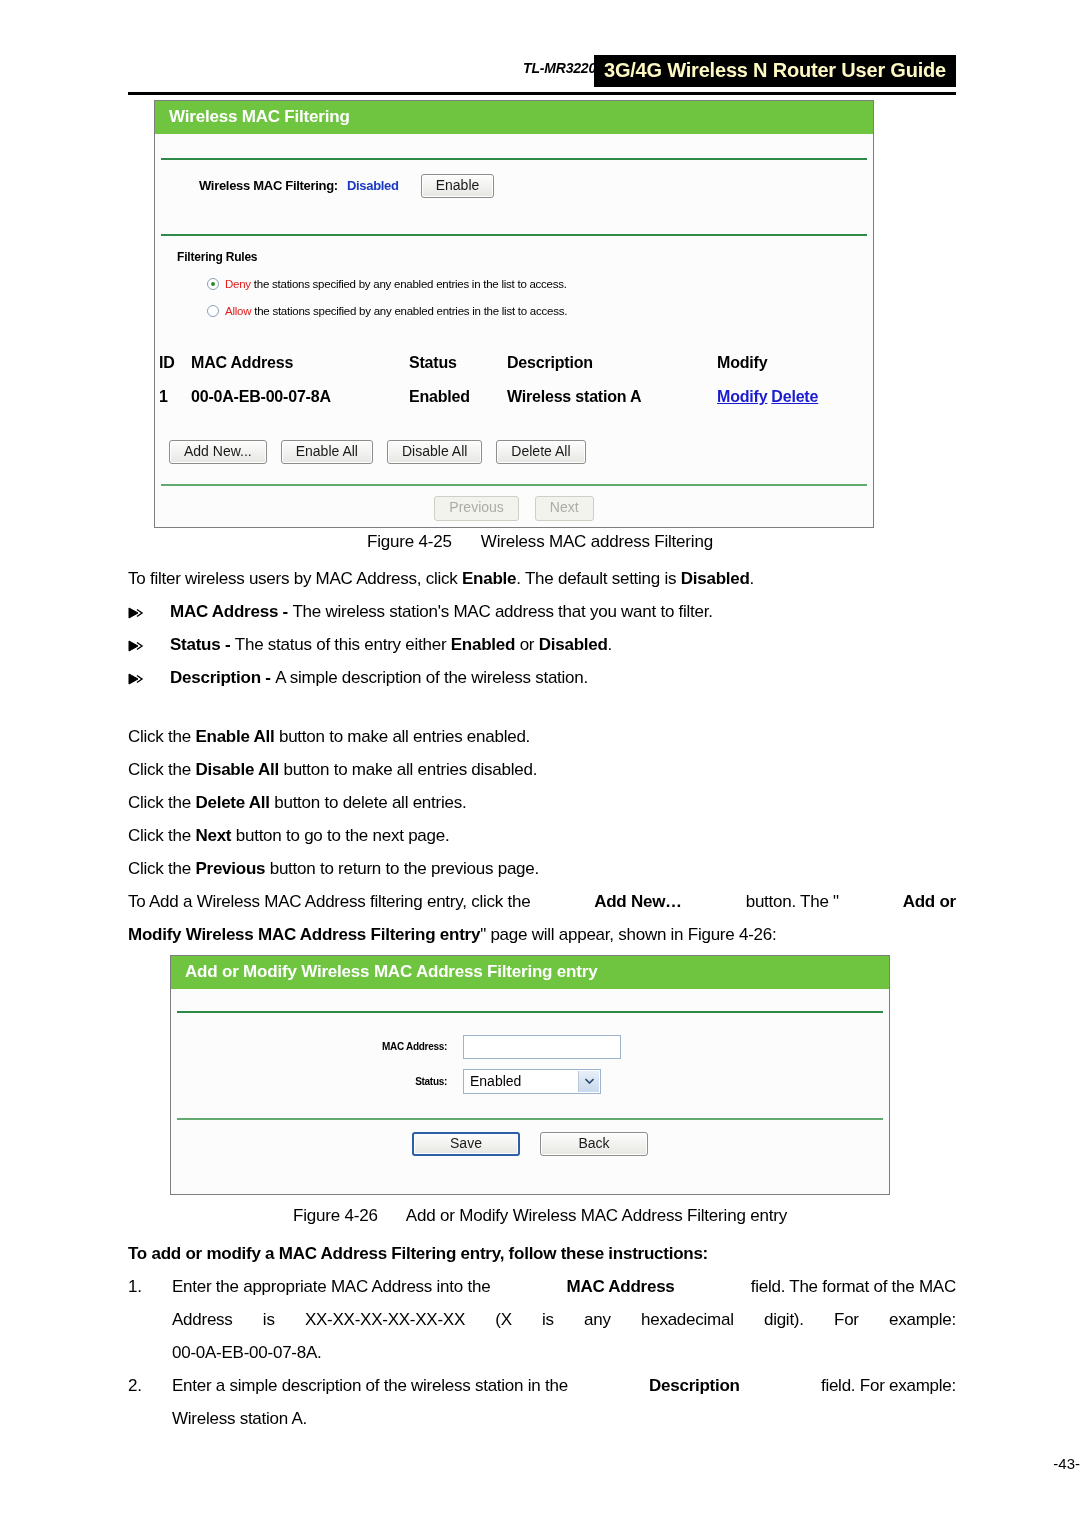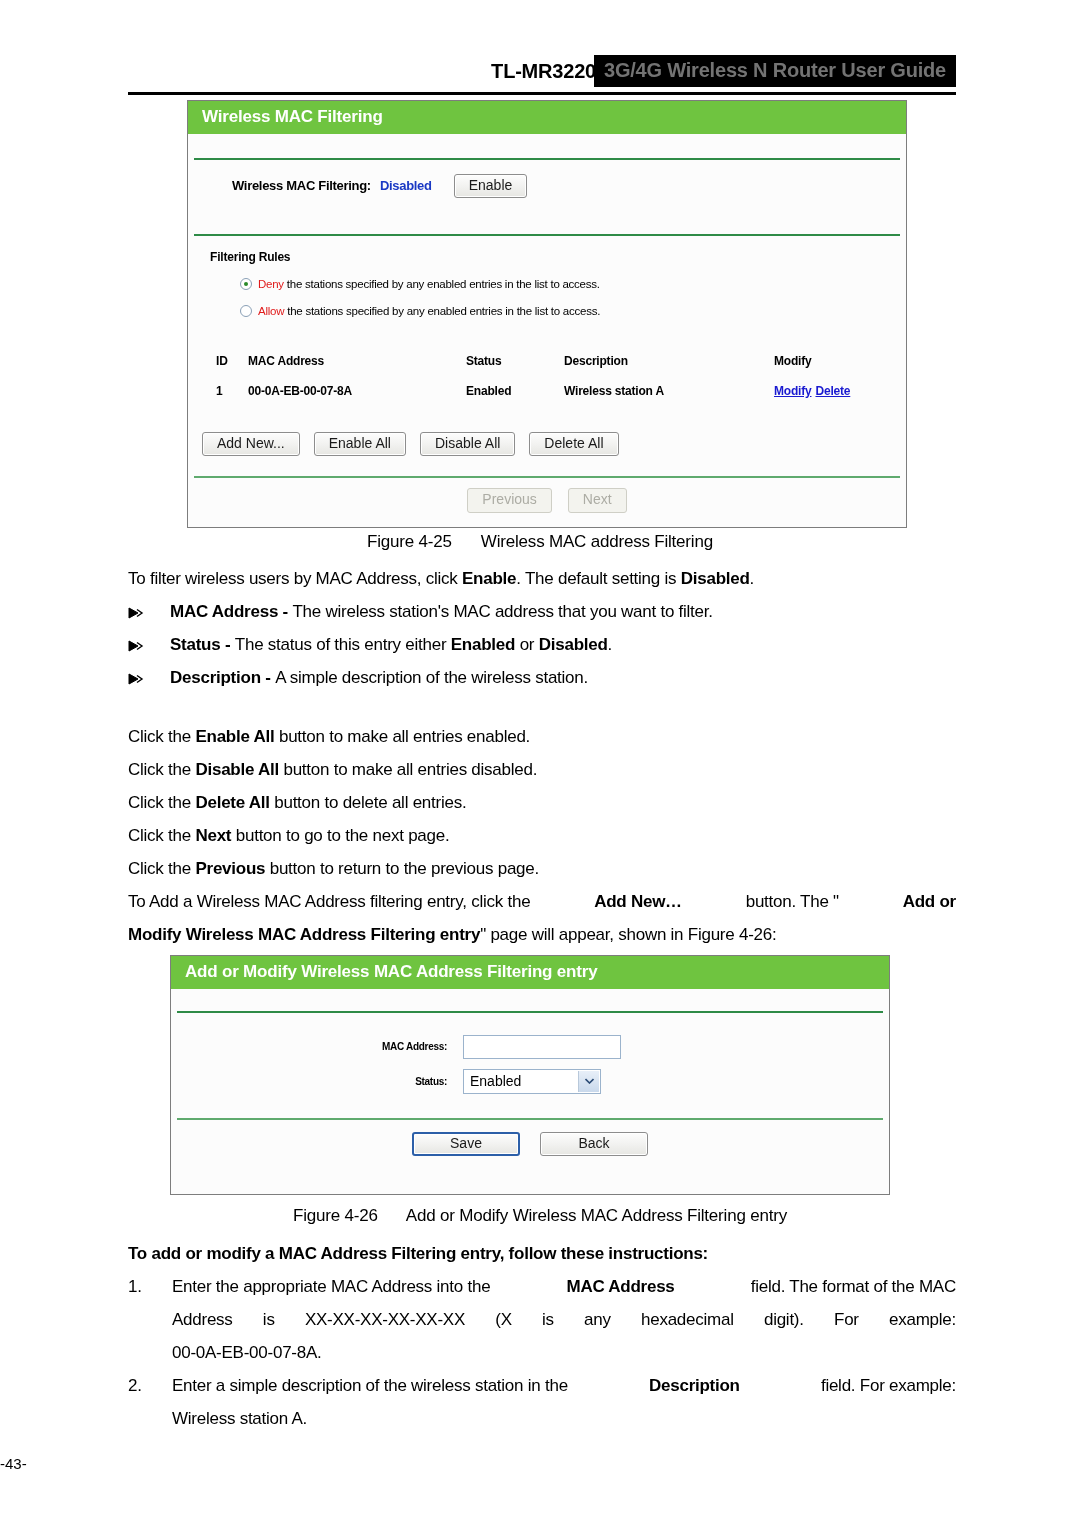--- a/index.html
+++ b/index.html
@@ -25,31 +25,32 @@
     position: absolute;
     left: 128px;
     top: 55px;
     width: 828px;
     height: 36px;
   }
   .hdr-model {
     position: absolute;
     right: 360px;
     top: 5px;
-    font-size: 20px;
+    font-size: 14px;
     font-weight: bold;
     letter-spacing: -0.2px;
     white-space: nowrap;
+    font-style: italic;
   }
   .hdr-band {
     position: absolute;
     right: 0px;
     top: 0px;
     background: #000000;
-    color: #737373;
+    color: #fef9c3;
     font-size: 20px;
     font-weight: bold;
     padding: 4px 10px 5px 10px;
     white-space: nowrap;
     letter-spacing: -0.2px;
   }
   .hdr-rule {
     position: absolute;
     left: 128px;
     top: 92px;
@@ -159,24 +160,24 @@
     position: absolute;
     left: 3px; top: 3px;
     width: 4px; height: 4px;
     border-radius: 50%;
     background: #2a8a2a;
   }
   .radio-line .kw { color: #e01b1b; font-weight: normal; margin-right: 3px; }
 
   
   .mac-table {
-    margin: 16px 0 0 28px;
+    margin: 16px 0 0 4px;
     width: 700px;
     border-collapse: collapse;
-    font-size: 12px;
+    font-size: 16px;
     letter-spacing: -0.2px;
   }
   .mac-table th {
     text-align: left;
     font-weight: bold;
     padding: 0 0 16px 0;
   }
   .mac-table td {
     text-align: left;
     font-weight: bold;
@@ -304,37 +305,37 @@
   .num-marker {
     width: 44px;
     flex: 0 0 44px;
     font-size: 17px;
   }
   .num-body { flex: 1 1 auto; }
   .footer-num {
     position: absolute;
     left: 0;
     width: 1080px;
-    text-align: left;
+    text-align: right;
     font-size: 15px;
     letter-spacing: 0px;
   }
 </style>
 </head>
 <body>
 
 <div id="page">
 
   <div class="page-header">
     <span class="hdr-model">TL-MR3220</span>
     <span class="hdr-band">3G/4G Wireless N Router User Guide</span>
   </div>
   <div class="hdr-rule"></div>
 
-  <div class="shot" style="left:187px; top:100px; width:720px; height:428px;">
+  <div class="shot" style="left:154px; top:100px; width:720px; height:428px;">
     <div class="shot-inner">
 
       <div class="shot-title">Wireless MAC Filtering</div>
 
       <div class="blk-spacer"></div>
       <div class="green-rule"></div>
 
       <div class="p1-row">
         <span>Wireless MAC Filtering:</span>
         <span class="val">Disabled</span>

